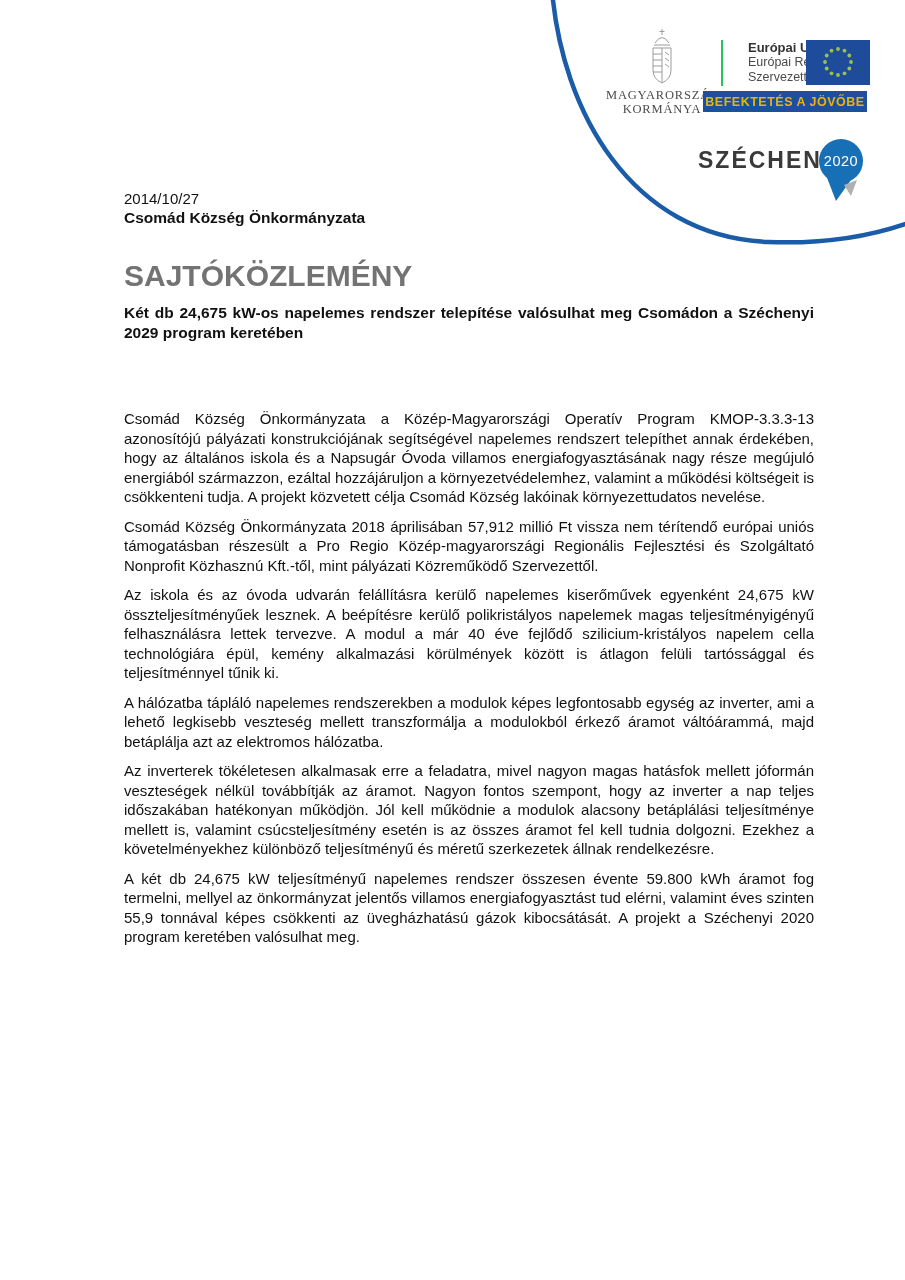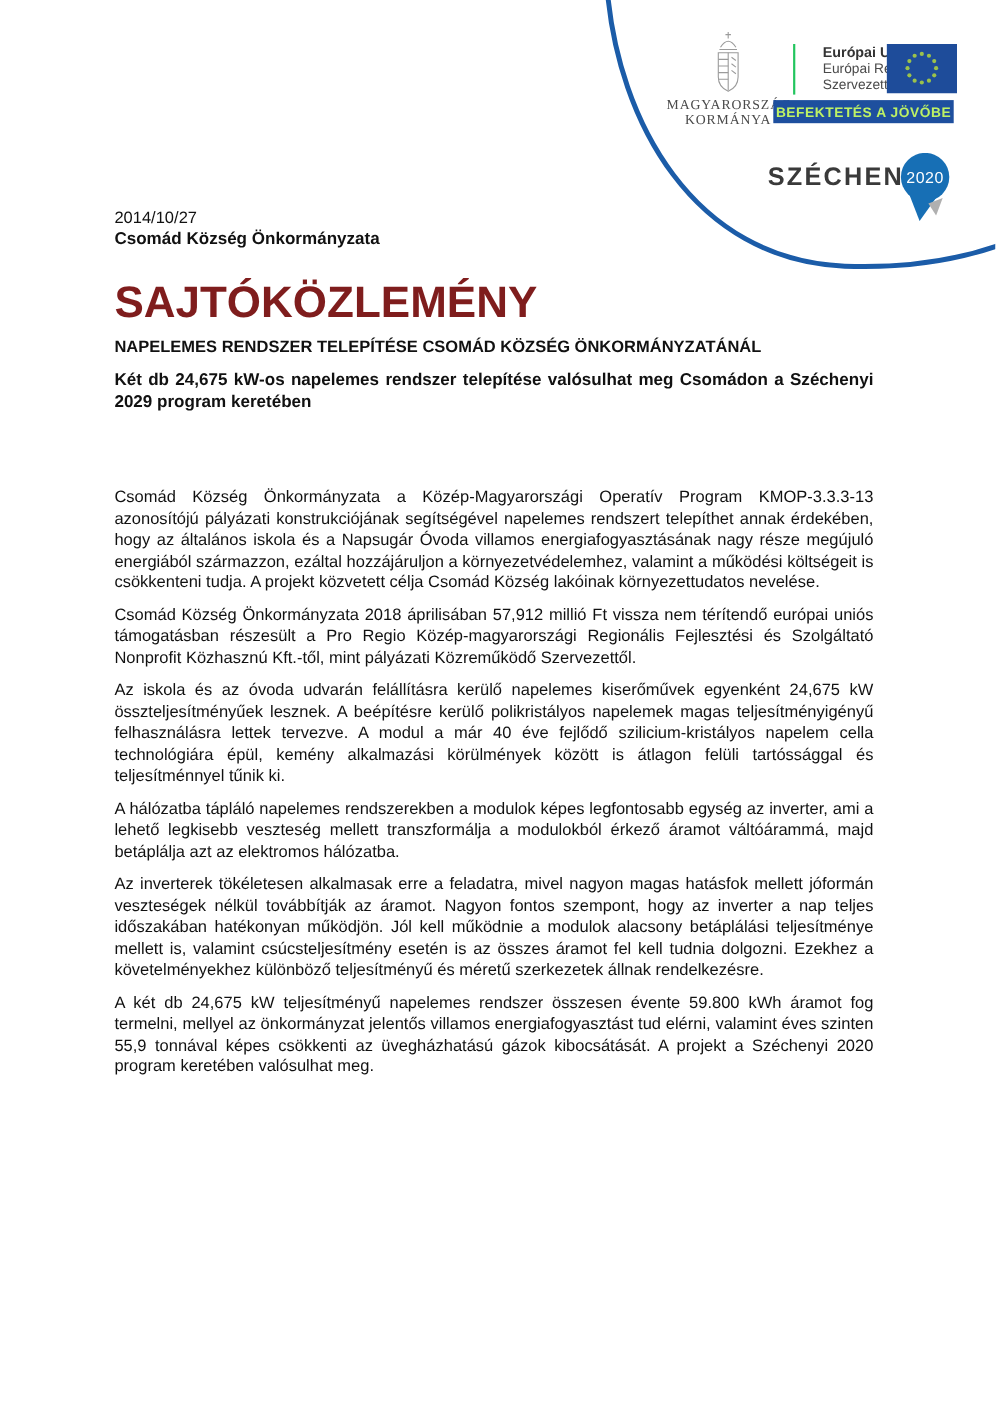--- a/index.html
+++ b/index.html
@@ -33,43 +33,43 @@
     padding-left:25px;
   }
   .eu-line1{font-size:13px;font-weight:bold;color:#333;line-height:15px;}
   .eu-line2,.eu-line3{font-size:12.5px;color:#4a4a4a;line-height:15px;}
 
   .eu-flag{position:absolute;left:806px;top:40px;}
 
   .invest-banner{
     position:absolute;left:703px;top:91px;width:164px;height:21px;
     display:flex;align-items:center;justify-content:center;
-    color:#bef264;font-size:12.5px;font-weight:bold;letter-spacing:0.5px;
+    color:#eab308;font-size:12.5px;font-weight:bold;letter-spacing:0.5px;
     white-space:nowrap;
   }
 
   .szechenyi{
     position:absolute;left:698px;top:149px;
     display:flex;align-items:center;
   }
   .szechenyi-name{
     font-size:23px;font-weight:bold;color:#3a3a3a;letter-spacing:2px;
     line-height:23px;
   }
   .szechenyi-pin{position:absolute;left:118px;top:-10px;}
 
   
   .content{
-    position:absolute;left:104px;top:190px;width:690px;
+    position:absolute;left:124px;top:190px;width:690px;
   }
   .date-line{font-size:15px;line-height:18px;color:#111;}
   .org-line{font-size:15.5px;font-weight:bold;margin-top:0;line-height:19px;color:#111;}
   .doc-title{
     margin-top:32px;
-    font-size:40px;font-weight:bold;color:#7f1d1d;line-height:33px;
+    font-size:30px;font-weight:bold;color:#737373;line-height:33px;
   }
   .headline{
     margin-top:15px;font-size:15px;font-weight:bold;line-height:18px;color:#111;
   }
   .subheadline{
     margin-top:11px;font-size:15.5px;font-weight:bold;line-height:20px;
     text-align:justify;color:#111;
   }
   .paragraphs{margin-top:66px;}
   .paragraphs p{
@@ -136,21 +136,20 @@
       <polygon points="8,31 42,31 20,62" fill="#176fb5"></polygon>
       <polygon points="28,46 41,41 35,57" fill="#b0b0b0"></polygon>
       <text x="25" y="27" text-anchor="middle" fill="#ffffff" font-family="Liberation Sans, sans-serif" font-size="14.5" letter-spacing="0.5">2020</text>
     </svg>
   </div>
 
   <div class="content">
     <div class="date-line">2014/10/27</div>
     <div class="org-line">Csomád Község Önkormányzata</div>
     <div class="doc-title">SAJTÓKÖZLEMÉNY</div>
-    <div class="headline">NAPELEMES RENDSZER TELEPÍTÉSE CSOMÁD KÖZSÉG ÖNKORMÁNYZATÁNÁL</div>
     <div class="subheadline">Két db 24,675 kW-os napelemes rendszer telepítése valósulhat meg Csomádon a Széchenyi 2029 program keretében</div>
 
     <div class="paragraphs">
       <p>Csomád Község Önkormányzata a Közép-Magyarországi Operatív Program KMOP-3.3.3-13 azonosítójú pályázati konstrukciójának segítségével napelemes rendszert telepíthet annak érdekében, hogy az általános iskola és a Napsugár Óvoda villamos energiafogyasztásának nagy része megújuló energiából származzon, ezáltal hozzájáruljon a környezetvédelemhez, valamint a működési költségeit is csökkenteni tudja. A projekt közvetett célja Csomád Község lakóinak környezettudatos nevelése.</p>
       <p>Csomád Község Önkormányzata 2018 áprilisában 57,912 millió Ft vissza nem térítendő európai uniós támogatásban részesült a Pro Regio Közép-magyarországi Regionális Fejlesztési és Szolgáltató Nonprofit Közhasznú Kft.-től, mint pályázati Közreműködő Szervezettől.</p>
       <p>Az iskola és az óvoda udvarán felállításra kerülő napelemes kiserőművek egyenként 24,675 kW összteljesítményűek lesznek. A beépítésre kerülő polikristályos napelemek magas teljesítményigényű felhasználásra lettek tervezve. A modul a már 40 éve fejlődő szilicium-kristályos napelem cella technológiára épül, kemény alkalmazási körülmények között is átlagon felüli tartóssággal és teljesítménnyel tűnik ki.</p>
       <p>A hálózatba tápláló napelemes rendszerekben a modulok képes legfontosabb egység az inverter, ami a lehető legkisebb veszteség mellett transzformálja a modulokból érkező áramot váltóárammá, majd betáplálja azt az elektromos hálózatba.</p>
       <p>Az inverterek tökéletesen alkalmasak erre a feladatra, mivel nagyon magas hatásfok mellett jóformán veszteségek nélkül továbbítják az áramot. Nagyon fontos szempont, hogy az inverter a nap teljes időszakában hatékonyan működjön. Jól kell működnie a modulok alacsony betáplálási teljesítménye mellett is, valamint csúcsteljesítmény esetén is az összes áramot fel kell tudnia dolgozni. Ezekhez a követelményekhez különböző teljesítményű és méretű szerkezetek állnak rendelkezésre.</p>
       <p>A két db 24,675 kW teljesítményű napelemes rendszer összesen évente 59.800 kWh áramot fog termelni, mellyel az önkormányzat jelentős villamos energiafogyasztást tud elérni, valamint éves szinten 55,9 tonnával képes csökkenti az üvegházhatású gázok kibocsátását. A projekt a Széchenyi 2020 program keretében valósulhat meg.</p>
     </div>

